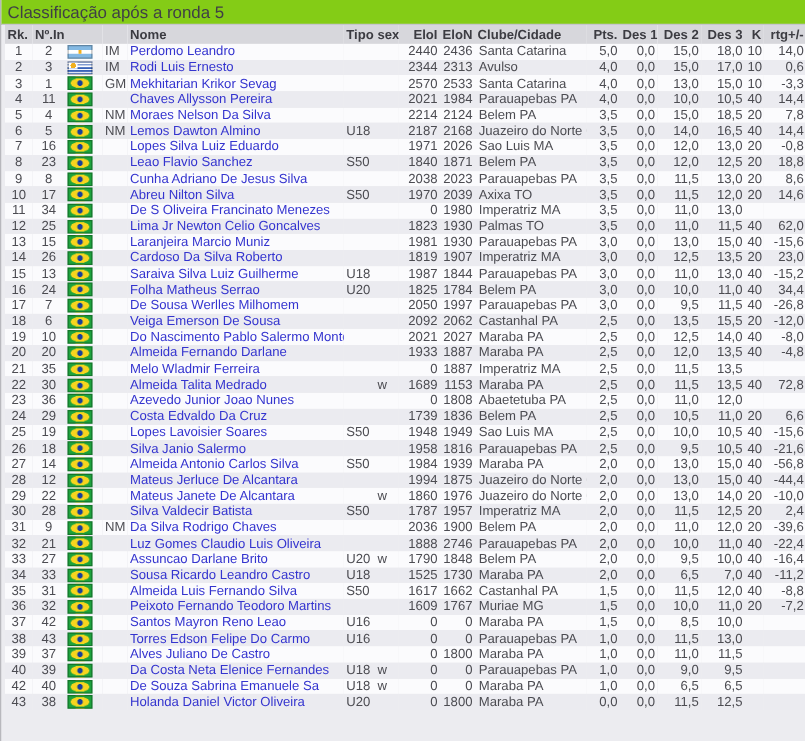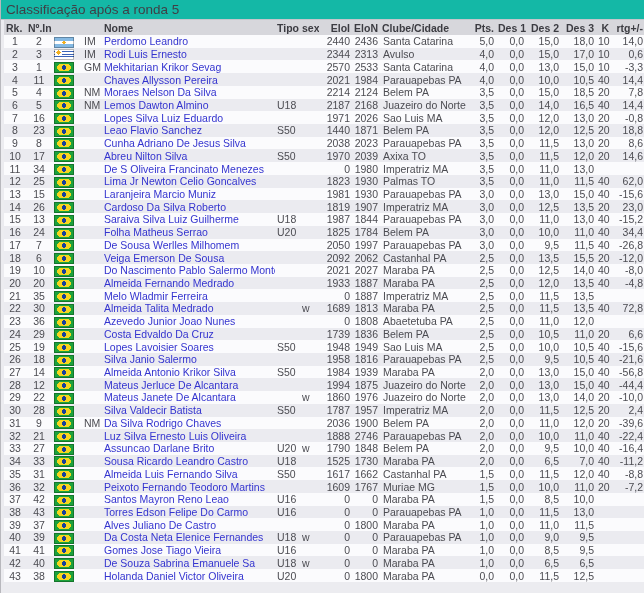--- a/index.html
+++ b/index.html
@@ -2,21 +2,21 @@
 <html><head>
 <meta charset="utf-8">
 <style>
   html,body{margin:0;padding:0;}
   body{font-family:"Liberation Sans", sans-serif; background:#d8d8dc;}
   .screen{
     width:644px;height:593px;overflow:hidden;position:relative;
     background:#ececf0;border-left:1px solid #b8b8bd;box-sizing:border-box;
   }
   .title-bar{
-    height:19px;line-height:19px;background:#14b8a6;color:#3f3f46;
+    height:19px;line-height:19px;background:#84cc16;color:#3f3f46;
     font-size:13.5px;padding-left:5px;border-bottom:1px solid #c6c6cc;
     white-space:nowrap;overflow:hidden;
   }
   table.standings{
     border-collapse:collapse;table-layout:fixed;width:641px;margin-left:3px;
     font-size:10.5px;color:#4c4c52;
   }
   thead th{
     background:#d7d7dc;color:#3c3c42;font-weight:bold;height:15px;
     padding:0 2px;white-space:nowrap;overflow:hidden;font-size:10.5px;
@@ -227,21 +227,21 @@
           <td class="ar c-rtg">-0,8</td>
         </tr>
         <tr>
           <td class="ac c-rk">8</td>
           <td class="ac c-no">23</td>
           <td class="al c-flag"><span class="flag flag-br"></span></td>
           <td class="al c-ftitle"></td>
           <td class="al c-name">Leao Flavio Sanchez</td>
           <td class="al c-tipo">S50</td>
           <td class="al c-sexo"></td>
-          <td class="ar c-eloi">1440</td>
+          <td class="ar c-eloi">1840</td>
           <td class="ar c-elon">1871</td>
           <td class="al c-club">Belem PA</td>
           <td class="ar c-pts">3,5</td>
           <td class="ar c-des1">0,0</td>
           <td class="ar c-des2">12,0</td>
           <td class="ar c-des3">12,5</td>
           <td class="ar c-k">20</td>
           <td class="ar c-rtg">18,8</td>
         </tr>
         <tr>
@@ -440,21 +440,21 @@
           <td class="ar c-des2">12,5</td>
           <td class="ar c-des3">14,0</td>
           <td class="ar c-k">40</td>
           <td class="ar c-rtg">-8,0</td>
         </tr>
         <tr>
           <td class="ac c-rk">20</td>
           <td class="ac c-no">20</td>
           <td class="al c-flag"><span class="flag flag-br"></span></td>
           <td class="al c-ftitle"></td>
-          <td class="al c-name">Almeida Fernando Medrado</td>
+          <td class="al c-name">Almeida Fernando Darlane</td>
           <td class="al c-tipo"></td>
           <td class="al c-sexo"></td>
           <td class="ar c-eloi">1933</td>
           <td class="ar c-elon">1887</td>
           <td class="al c-club">Maraba PA</td>
           <td class="ar c-pts">2,5</td>
           <td class="ar c-des1">0,0</td>
           <td class="ar c-des2">12,0</td>
           <td class="ar c-des3">13,5</td>
           <td class="ar c-k">40</td>
@@ -480,21 +480,21 @@
         </tr>
         <tr>
           <td class="ac c-rk">22</td>
           <td class="ac c-no">30</td>
           <td class="al c-flag"><span class="flag flag-br"></span></td>
           <td class="al c-ftitle"></td>
           <td class="al c-name">Almeida Talita Medrado</td>
           <td class="al c-tipo"></td>
           <td class="al c-sexo">w</td>
           <td class="ar c-eloi">1689</td>
-          <td class="ar c-elon">1813</td>
+          <td class="ar c-elon">1153</td>
           <td class="al c-club">Maraba PA</td>
           <td class="ar c-pts">2,5</td>
           <td class="ar c-des1">0,0</td>
           <td class="ar c-des2">11,5</td>
           <td class="ar c-des3">13,5</td>
           <td class="ar c-k">40</td>
           <td class="ar c-rtg">72,8</td>
         </tr>
         <tr>
           <td class="ac c-rk">23</td>
@@ -566,21 +566,21 @@
           <td class="ar c-des2">9,5</td>
           <td class="ar c-des3">10,5</td>
           <td class="ar c-k">40</td>
           <td class="ar c-rtg">-21,6</td>
         </tr>
         <tr>
           <td class="ac c-rk">27</td>
           <td class="ac c-no">14</td>
           <td class="al c-flag"><span class="flag flag-br"></span></td>
           <td class="al c-ftitle"></td>
-          <td class="al c-name">Almeida Antonio Krikor Silva</td>
+          <td class="al c-name">Almeida Antonio Carlos Silva</td>
           <td class="al c-tipo">S50</td>
           <td class="al c-sexo"></td>
           <td class="ar c-eloi">1984</td>
           <td class="ar c-elon">1939</td>
           <td class="al c-club">Maraba PA</td>
           <td class="ar c-pts">2,0</td>
           <td class="ar c-des1">0,0</td>
           <td class="ar c-des2">13,0</td>
           <td class="ar c-des3">15,0</td>
           <td class="ar c-k">40</td>
@@ -656,21 +656,21 @@
           <td class="ar c-des2">11,0</td>
           <td class="ar c-des3">12,0</td>
           <td class="ar c-k">20</td>
           <td class="ar c-rtg">-39,6</td>
         </tr>
         <tr>
           <td class="ac c-rk">32</td>
           <td class="ac c-no">21</td>
           <td class="al c-flag"><span class="flag flag-br"></span></td>
           <td class="al c-ftitle"></td>
-          <td class="al c-name">Luz Silva Ernesto Luis Oliveira</td>
+          <td class="al c-name">Luz Gomes Claudio Luis Oliveira</td>
           <td class="al c-tipo"></td>
           <td class="al c-sexo"></td>
           <td class="ar c-eloi">1888</td>
           <td class="ar c-elon">2746</td>
           <td class="al c-club">Parauapebas PA</td>
           <td class="ar c-pts">2,0</td>
           <td class="ar c-des1">0,0</td>
           <td class="ar c-des2">10,0</td>
           <td class="ar c-des3">11,0</td>
           <td class="ar c-k">40</td>
@@ -814,38 +814,20 @@
           <td class="ar c-elon">0</td>
           <td class="al c-club">Parauapebas PA</td>
           <td class="ar c-pts">1,0</td>
           <td class="ar c-des1">0,0</td>
           <td class="ar c-des2">9,0</td>
           <td class="ar c-des3">9,5</td>
           <td class="ar c-k"></td>
           <td class="ar c-rtg"></td>
         </tr>
         <tr>
-          <td class="ac c-rk">41</td>
-          <td class="ac c-no">41</td>
-          <td class="al c-flag"><span class="flag flag-br"></span></td>
-          <td class="al c-ftitle"></td>
-          <td class="al c-name">Gomes Jose Tiago Vieira</td>
-          <td class="al c-tipo">U16</td>
-          <td class="al c-sexo"></td>
-          <td class="ar c-eloi">0</td>
-          <td class="ar c-elon">0</td>
-          <td class="al c-club">Maraba PA</td>
-          <td class="ar c-pts">1,0</td>
-          <td class="ar c-des1">0,0</td>
-          <td class="ar c-des2">8,5</td>
-          <td class="ar c-des3">9,5</td>
-          <td class="ar c-k"></td>
-          <td class="ar c-rtg"></td>
-        </tr>
-        <tr>
           <td class="ac c-rk">42</td>
           <td class="ac c-no">40</td>
           <td class="al c-flag"><span class="flag flag-br"></span></td>
           <td class="al c-ftitle"></td>
           <td class="al c-name">De Souza Sabrina Emanuele Sa</td>
           <td class="al c-tipo">U18</td>
           <td class="al c-sexo">w</td>
           <td class="ar c-eloi">0</td>
           <td class="ar c-elon">0</td>
           <td class="al c-club">Maraba PA</td>

